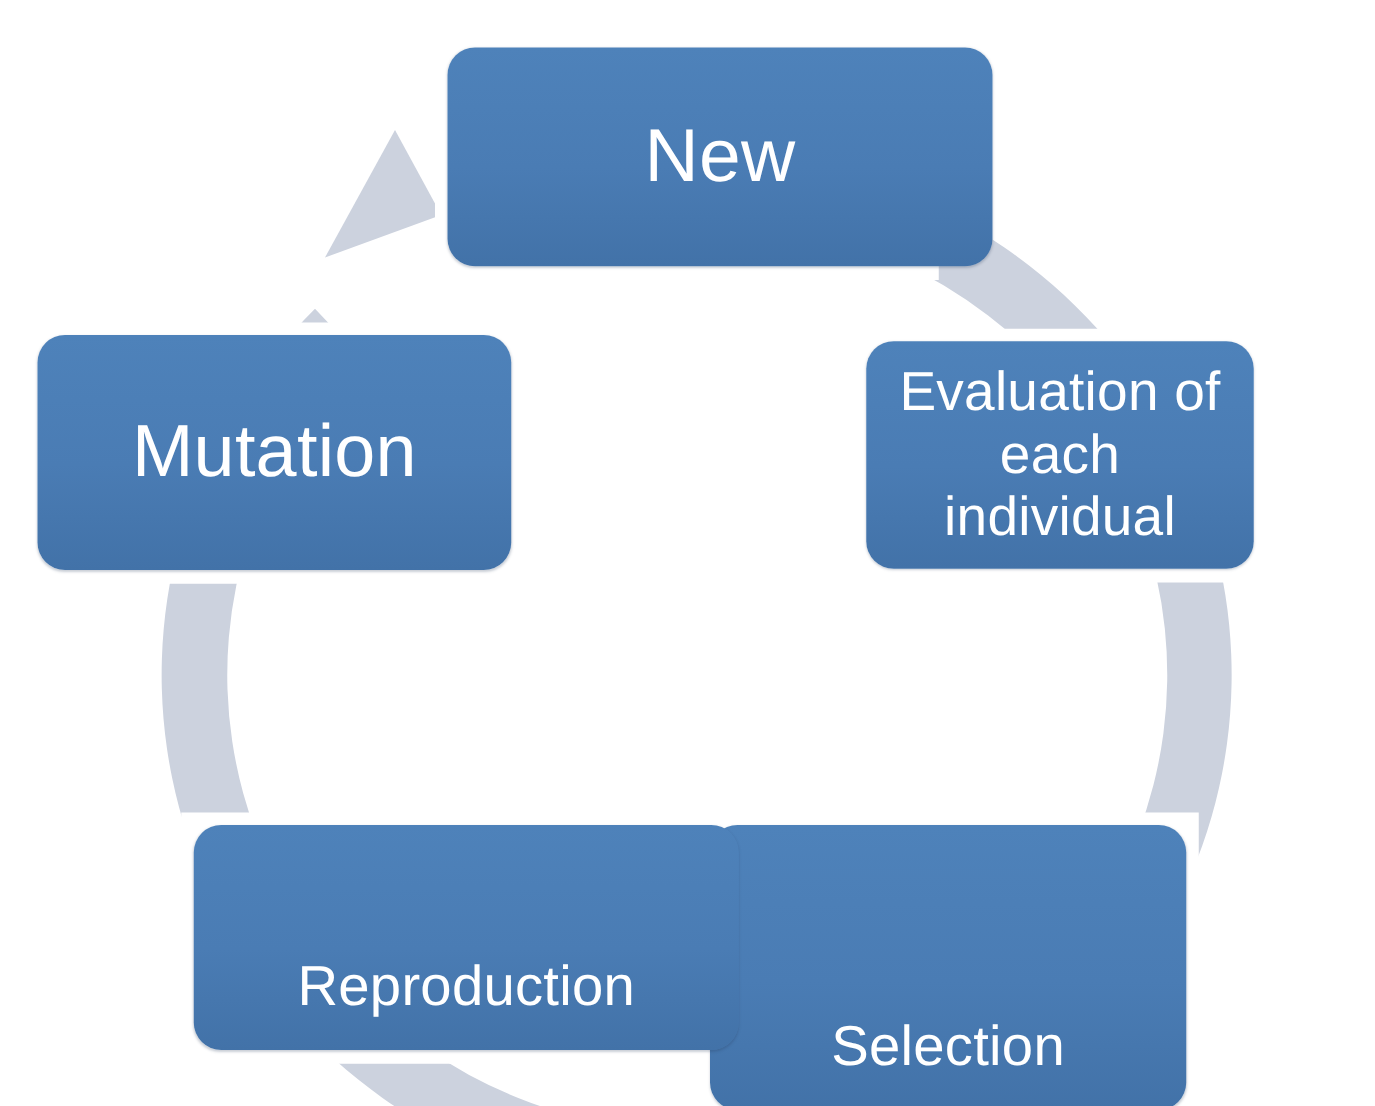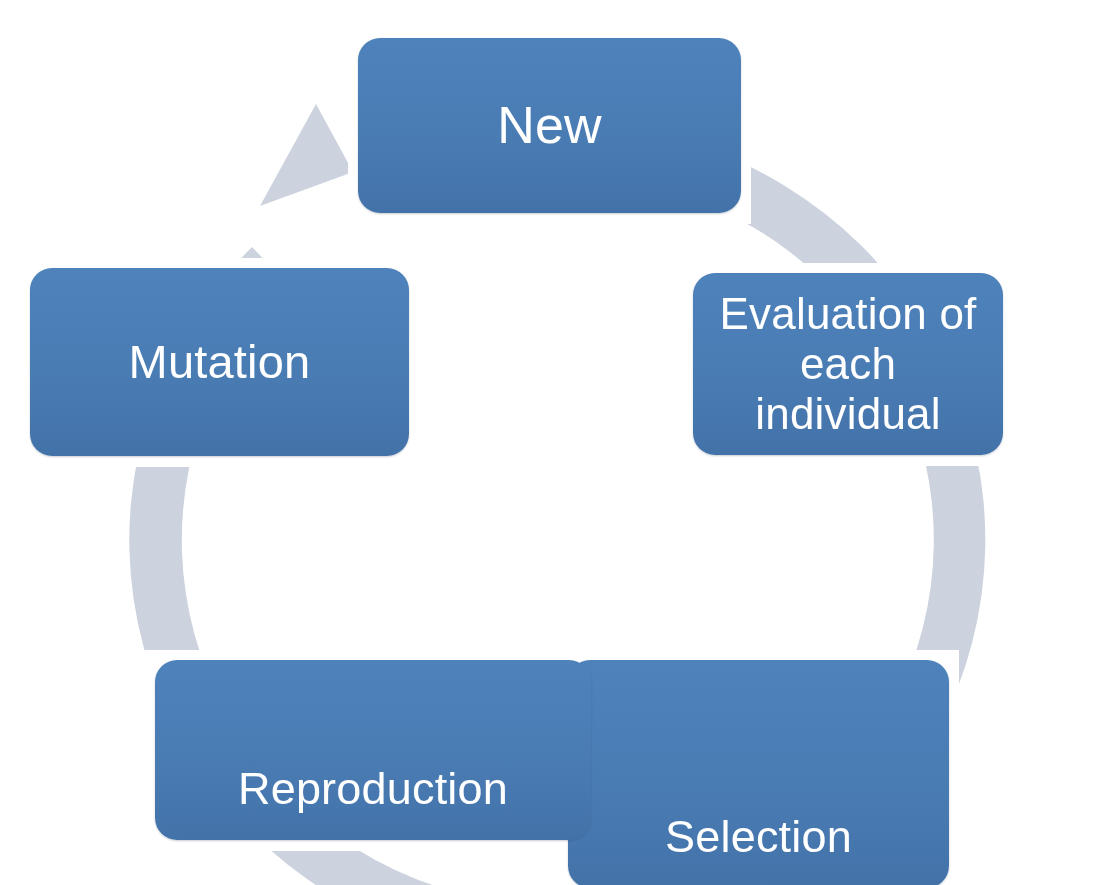--- a/index.html
+++ b/index.html
@@ -39,32 +39,32 @@
   }
   .node .label {
     display: block;
     width: 100%;
     padding: 0 14px;
     box-sizing: border-box;
   }
 
   
   #node-new-generation {
-    left: 358px; top: 38px; width: 383px; height: 175px;
-    font-size: 52px;
+    left: 358px; top: 38px; width: 436px; height: 175px;
+    font-size: 60px;
     align-items: center;
   }
   #node-evaluation {
     left: 693px; top: 273px; width: 310px; height: 182px;
     font-size: 44px;
     align-items: center;
   }
   #node-mutation {
     left: 30px; top: 268px; width: 379px; height: 188px;
-    font-size: 47px;
+    font-size: 59px;
     align-items: center;
   }
   #node-reproduction {
     left: 155px; top: 660px; width: 436px; height: 180px;
     font-size: 45px;
     align-items: flex-end;
   }
   #node-reproduction .label {
     padding-bottom: 26px;
   }

